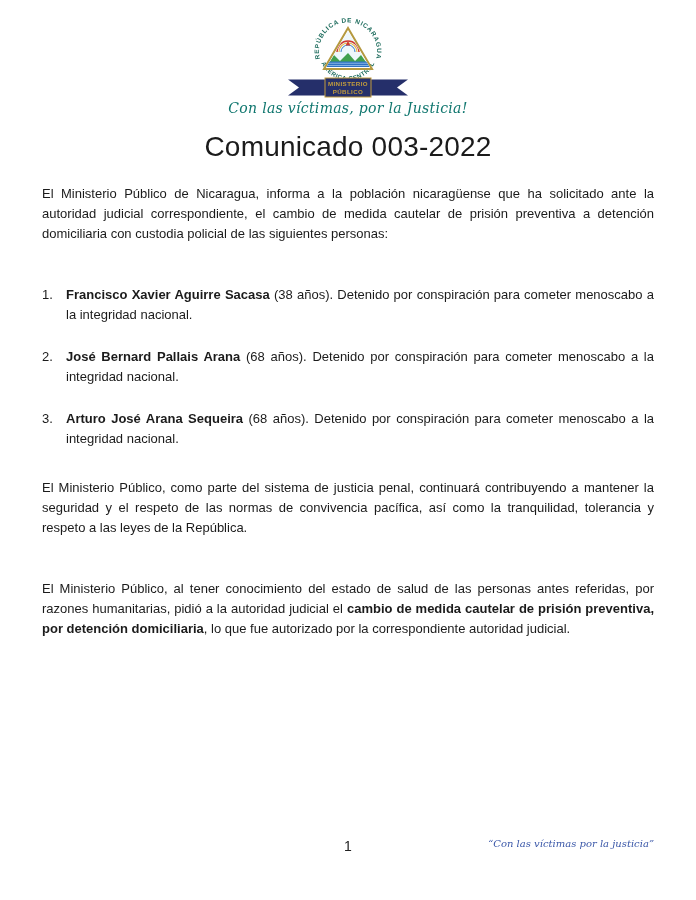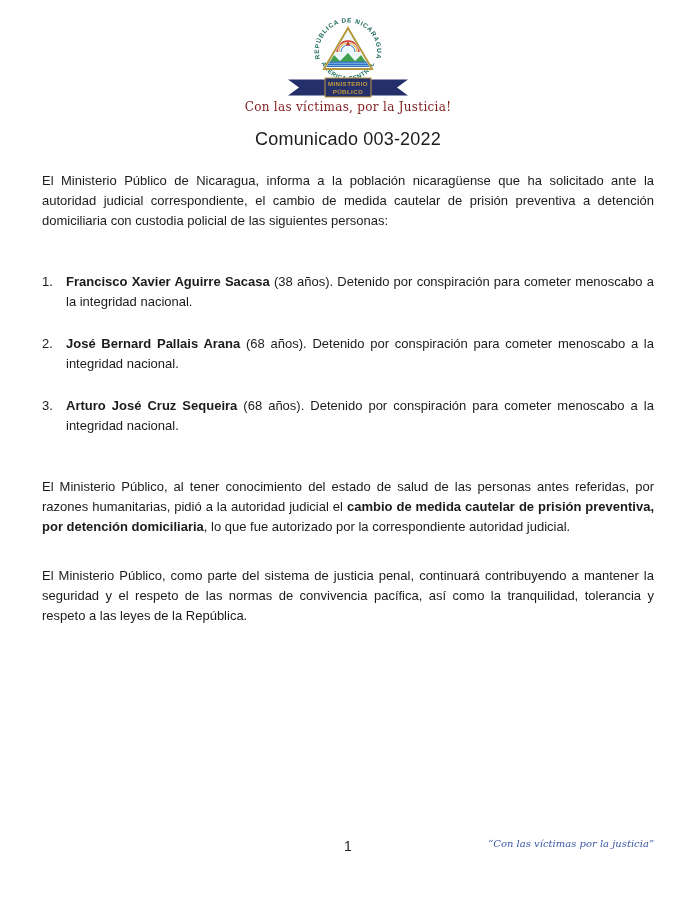--- a/index.html
+++ b/index.html
@@ -12,27 +12,28 @@
     font-family: "Liberation Sans", sans-serif;
     color: #1b1b1b;
     overflow: hidden;
   }
   .header { text-align: center; padding-top: 10px; }
   .seal-svg { display: block; margin: 0 auto; }
   .banner-svg { display: block; margin: -4px auto 0 auto; }
   .slogan {
     margin-top: 1px;
     font-family: "DejaVu Serif", serif;
-    font-size: 12px;
-    color: #7f1d1d;
+    font-style: italic;
+    font-size: 14px;
+    color: #0f766e;
     letter-spacing: 0.3px;
   }
   .doc-title {
     margin-top: 15px;
-    font-size: 18px;
+    font-size: 28px;
     font-weight: 400;
     color: #1b1b1b;
     letter-spacing: 0.2px;
   }
   .content {
     margin: 15px 42px;
     font-size: 13px;
     line-height: 20px;
     text-align: justify;
   }
@@ -130,28 +131,28 @@
         <span class="list-text"><b class="bold">Francisco Xavier Aguirre Sacasa</b><span> (38 años). Detenido por conspiración para cometer menoscabo a la integridad nacional.</span></span>
       </div>
 
       <div class="list-item">
         <span class="list-num">2.</span>
         <span class="list-text"><b class="bold">José Bernard Pallais Arana</b><span> (68 años). Detenido por conspiración para cometer menoscabo a la integridad nacional.</span></span>
       </div>
 
       <div class="list-item">
         <span class="list-num">3.</span>
-        <span class="list-text"><b class="bold">Arturo José Cruz Sequeira</b><span> (68 años). Detenido por conspiración para cometer menoscabo a la integridad nacional.</span></span>
+        <span class="list-text"><b class="bold">Arturo José Arana Sequeira</b><span> (68 años). Detenido por conspiración para cometer menoscabo a la integridad nacional.</span></span>
       </div>
 
     </div>
 
+    <p class="para p3">El Ministerio Público, como parte del sistema de justicia penal, continuará contribuyendo a mantener la seguridad y el respeto de las normas de convivencia pacífica, así como la tranquilidad, tolerancia y respeto a las leyes de la República.</p>
+
     <p class="para p2"><span>El Ministerio Público, al tener conocimiento del estado de salud de las personas antes referidas, por razones humanitarias, pidió a la autoridad judicial el </span><b class="bold">cambio de medida cautelar de prisión preventiva, por detención domiciliaria</b><span>, lo que fue autorizado por la correspondiente autoridad judicial.</span></p>
-
-    <p class="para p3">El Ministerio Público, como parte del sistema de justicia penal, continuará contribuyendo a mantener la seguridad y el respeto de las normas de convivencia pacífica, así como la tranquilidad, tolerancia y respeto a las leyes de la República.</p>
 
 
   </div>
 
   <div class="footer">
     <div class="page-number">1</div>
     <div class="footer-quote">“Con las víctimas por la justicia”</div>
   </div>
 
 </div>

